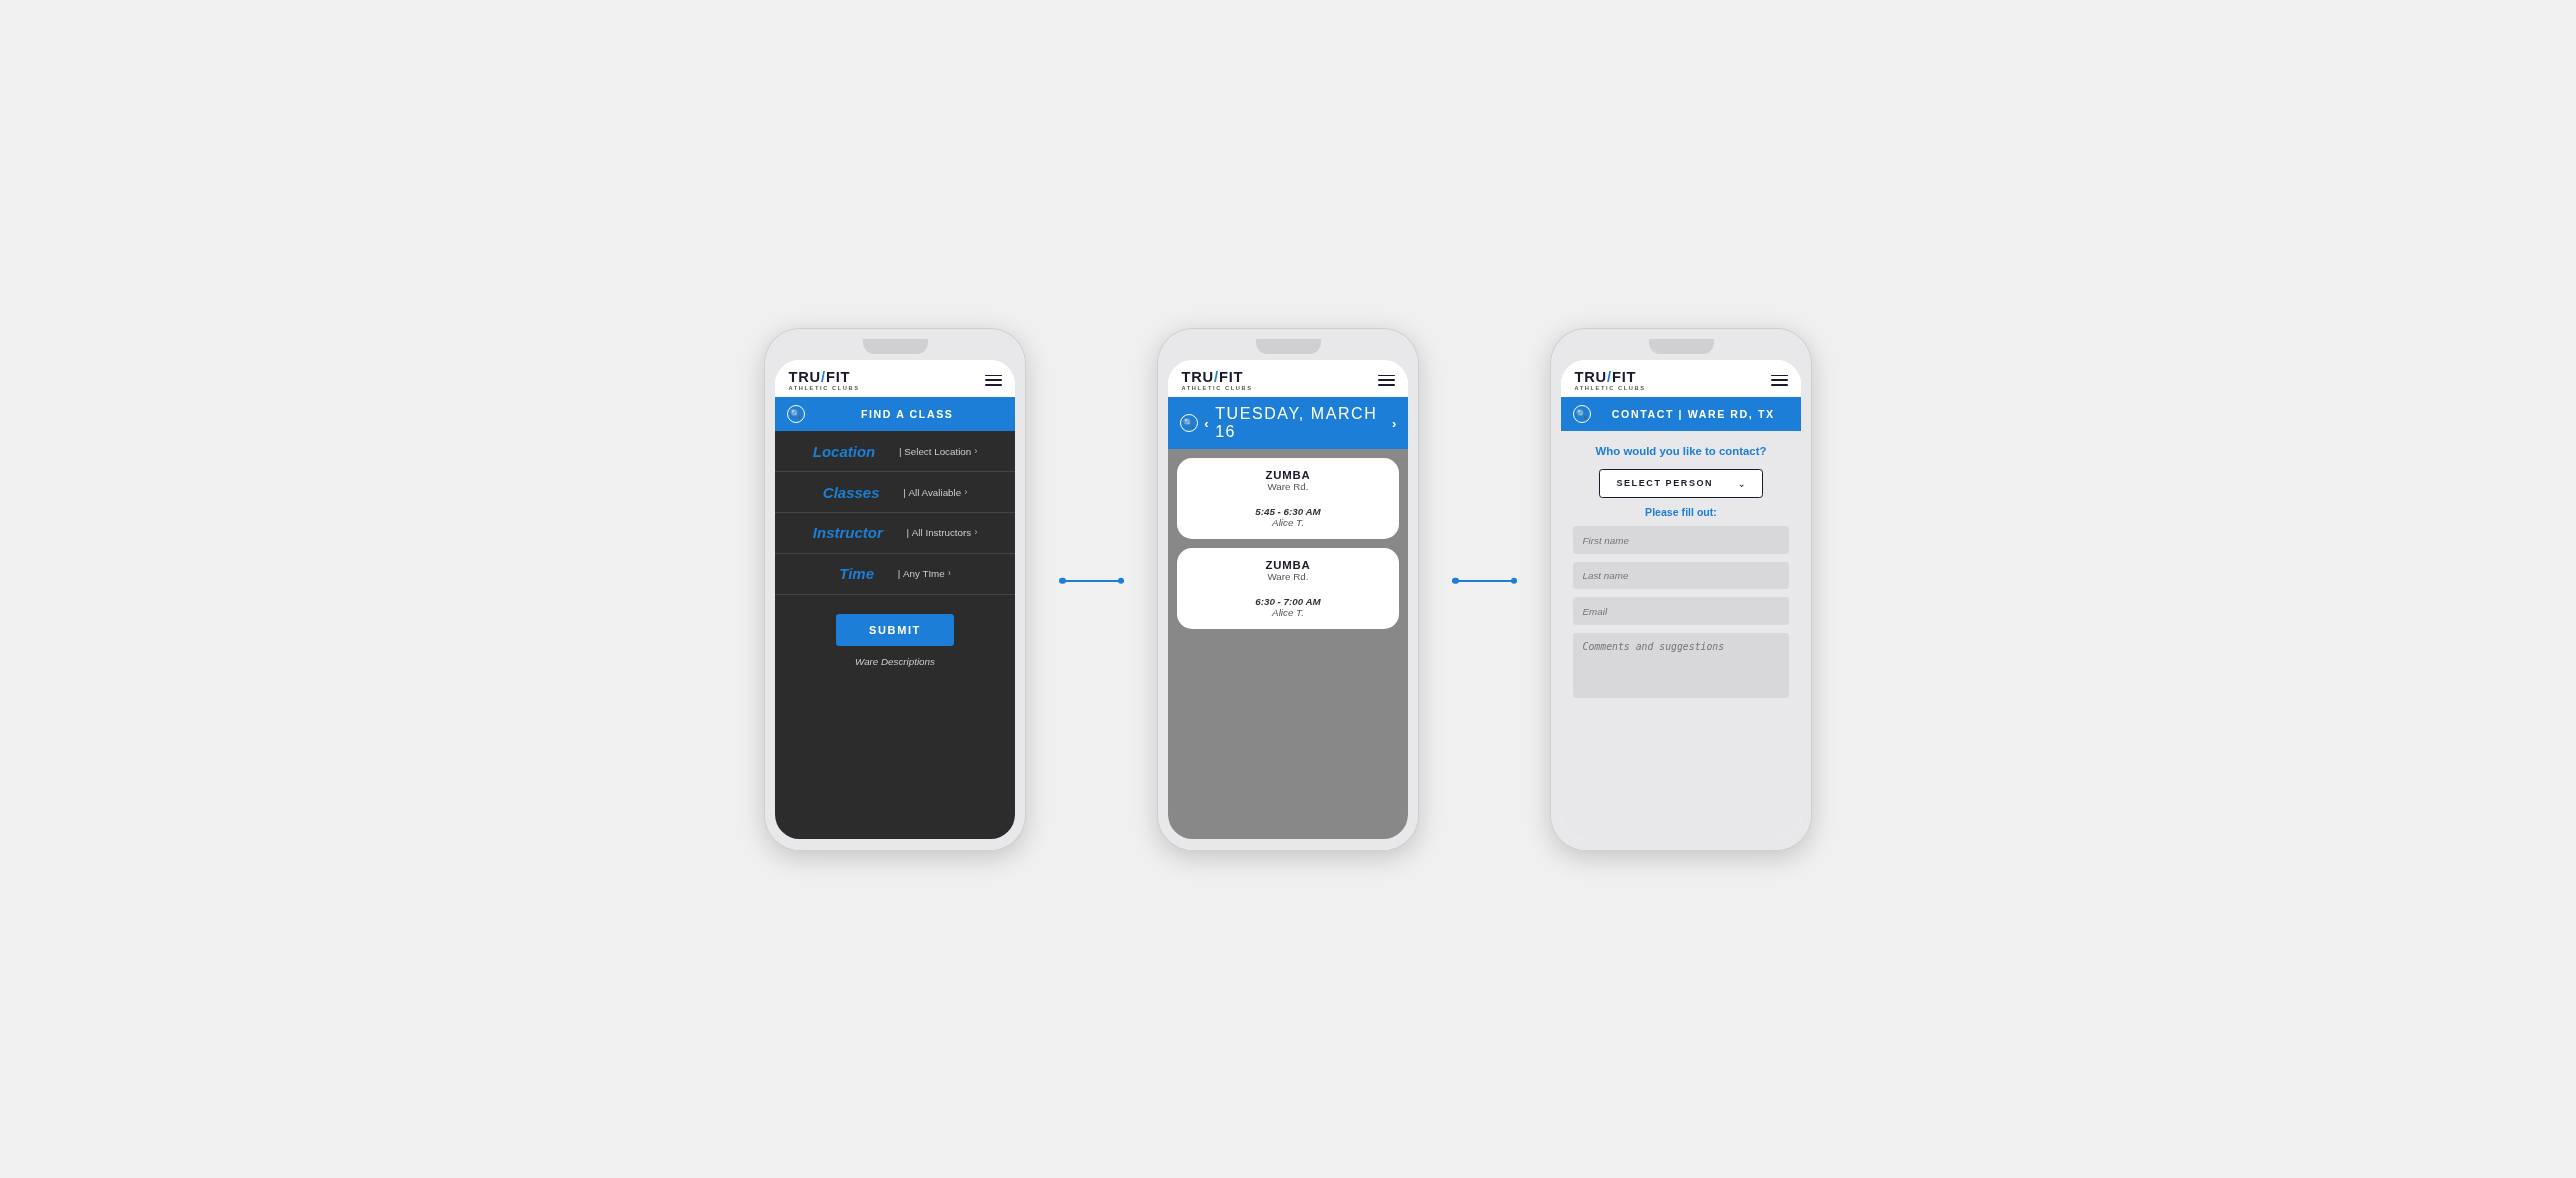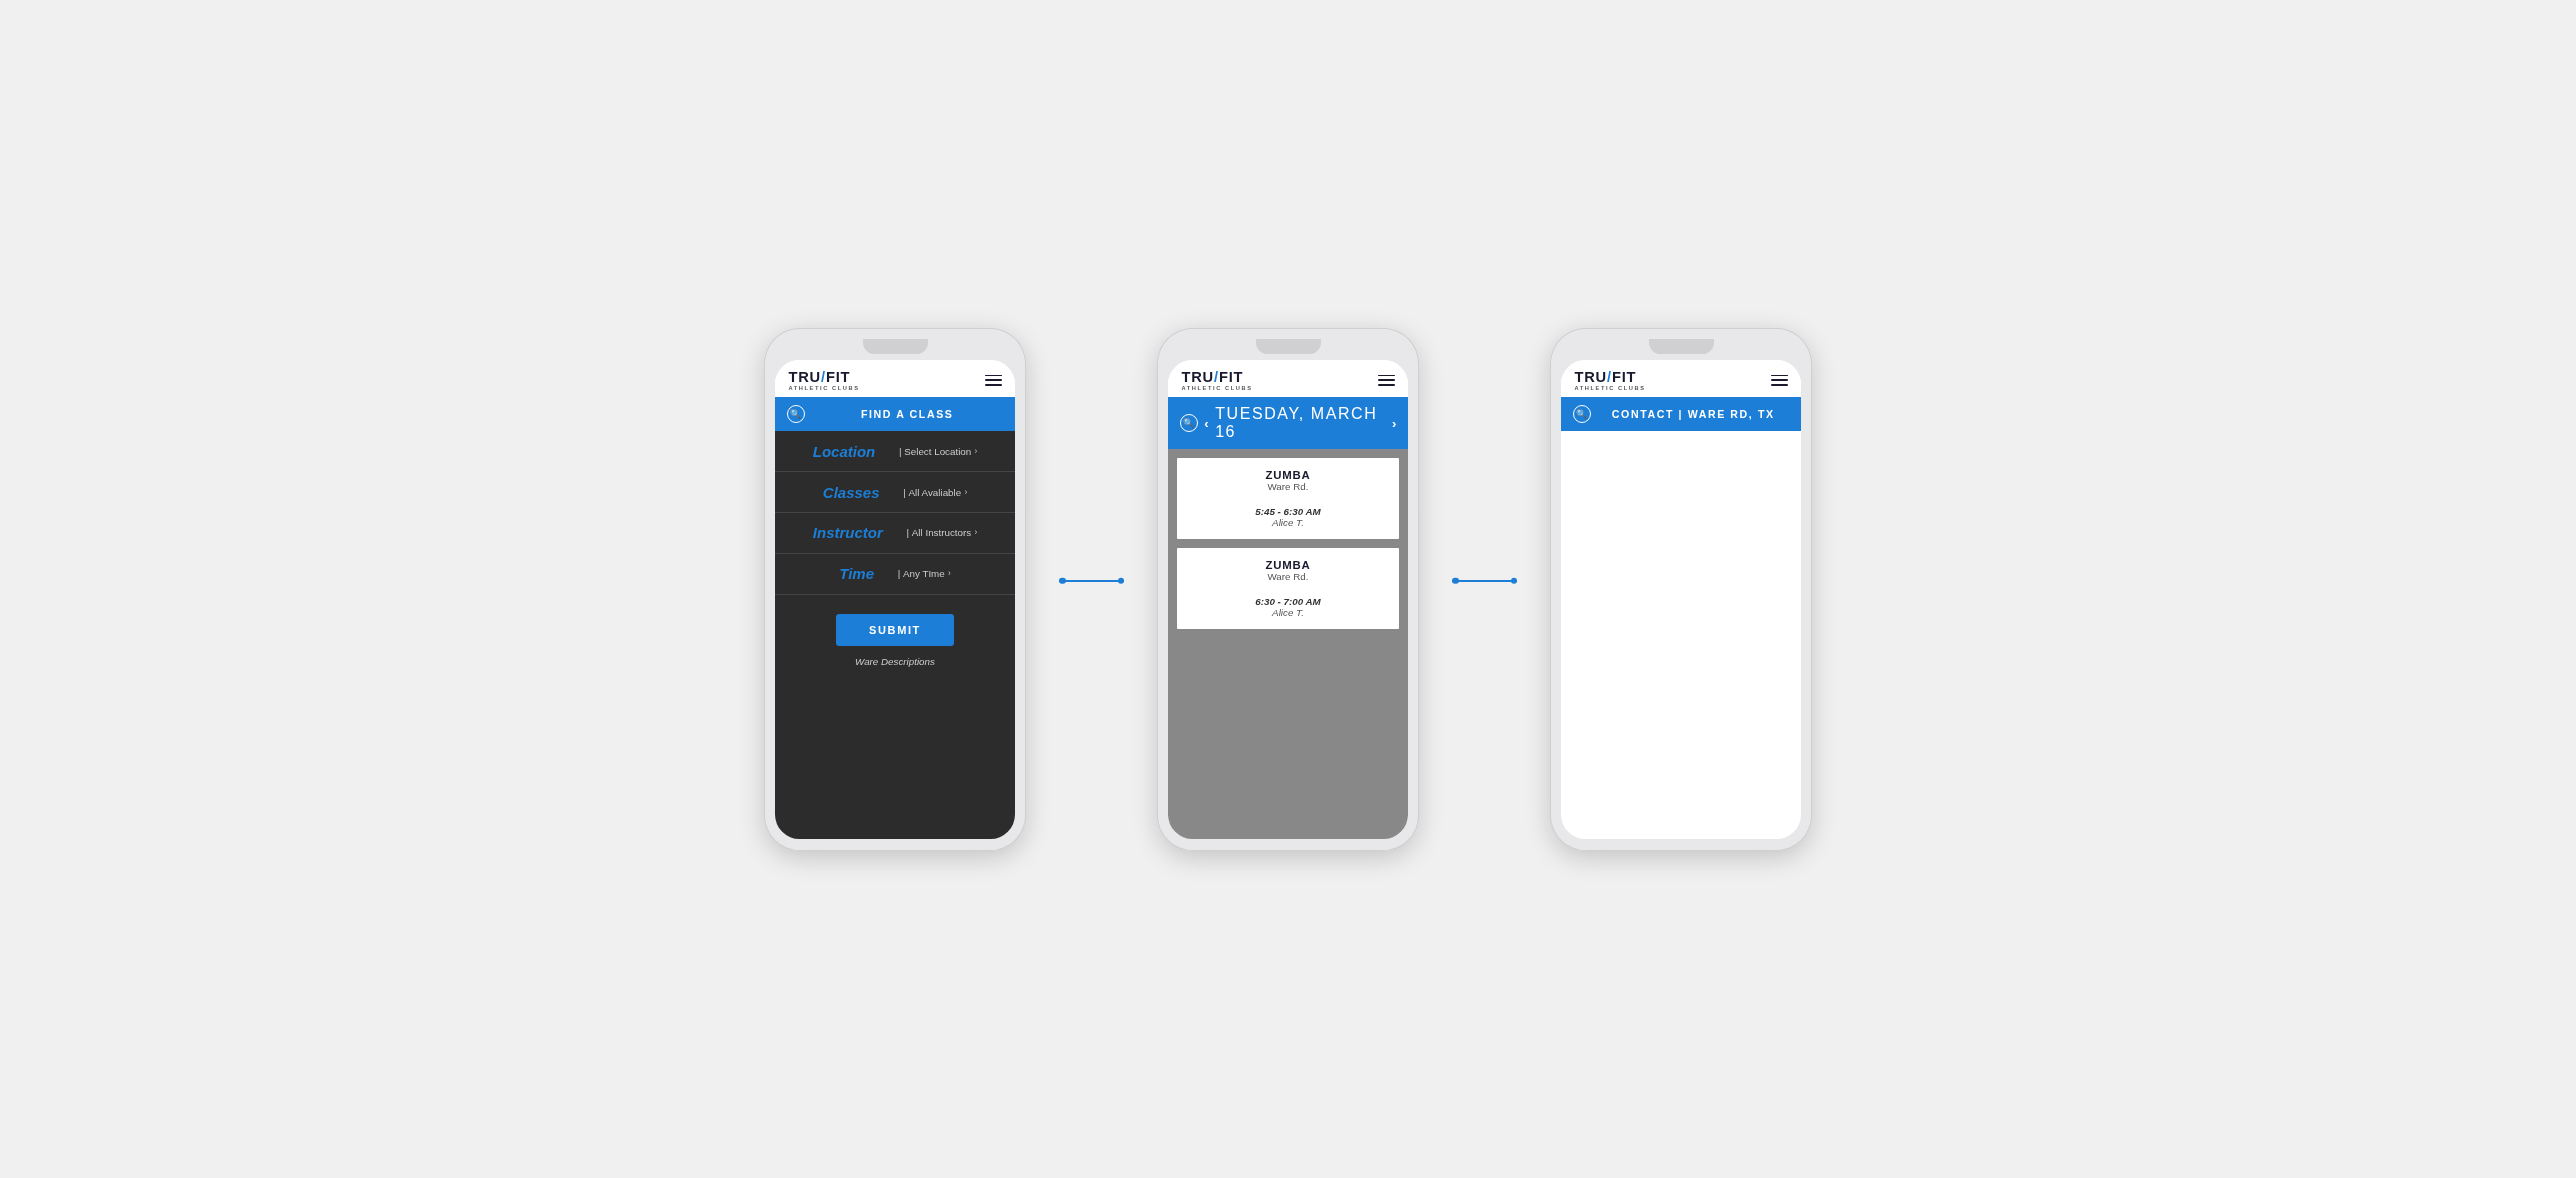--- a/index.html
+++ b/index.html
@@ -193,21 +193,21 @@
     }
     .date-nav-title {
       color: #fff;
       font-size: 16px;
       font-weight: 400;
       letter-spacing: 1.6px;
       text-transform: uppercase;
     }
     .class-card {
       background: #fff;
-      border-radius: 1px;
+      border-radius: 15px;
       padding: 11.4px;
       text-align: center;
     }
     .class-card-title {
       font-size: 11.4px;
       font-weight: 900;
       color: #1a1a2e;
       letter-spacing: 0.8px;
     }
     .class-card-location {
@@ -428,17 +428,32 @@
           <span></span>
           <span></span>
         </div>
       </div>
 
       <div class="section-header">
         <div class="search-icon-circle">🔍</div>
         <div class="section-header-title">CONTACT | WARE RD, TX</div>
       </div>
 
+      <div class="contact-body">
+        <div class="contact-question">Who would you like to contact?</div>
+
+        <div class="select-person-btn">
+          <span class="select-person-label">SELECT PERSON</span>
+          <span class="select-chevron">⌄</span>
+        </div>
+
+        <div class="please-fill">Please fill out:</div>
+
+        <input class="form-field" type="text" placeholder="First name" style="">
+        <input class="form-field" type="text" placeholder="Last name" style="">
+        <input class="form-field" type="email" placeholder="Email" style="">
+        <textarea class="form-field comments-field" placeholder="Comments and suggestions" style=""></textarea>
+      </div>
     </div>
   </div>
 
 </div>
 
 
 </body></html>

